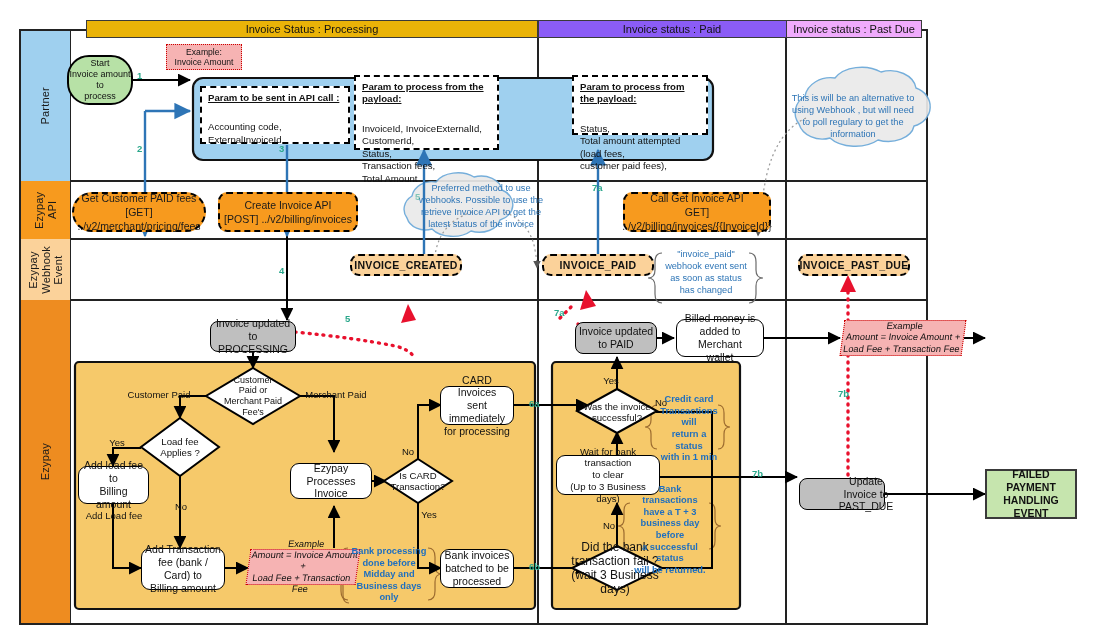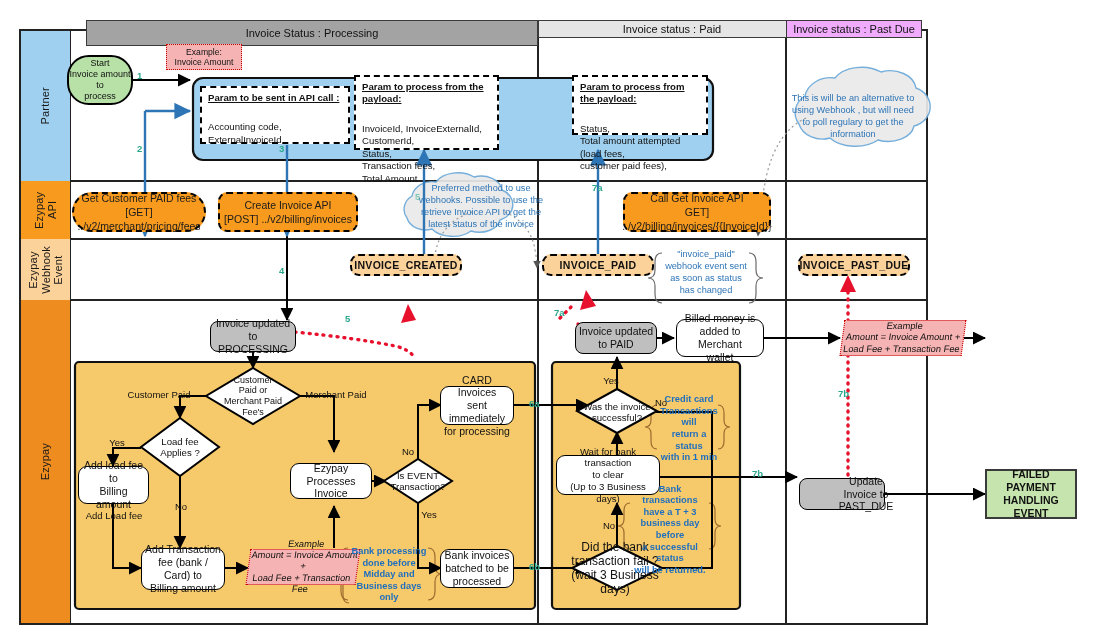--- a/index.html
+++ b/index.html
@@ -149,22 +149,22 @@
     <path d="M408,304 l8,16 l-15,3 z" fill="#e8112d"></path>
 
     <path d="M578,324 q10,8 18,16" fill="none" stroke="#e8112d" stroke-width="3.4" stroke-dasharray="1,6" stroke-linecap="round"></path>
     <path d="M586,290 l10,16 l-16,4 z" fill="#e8112d"></path>
     <path d="M560,318 q8,-8 14,-14" fill="none" stroke="#e8112d" stroke-width="3.4" stroke-dasharray="1,6" stroke-linecap="round"></path>
 
     <path d="M848,482 V288" fill="none" stroke="#e8112d" stroke-width="3.4" stroke-dasharray="1,6" stroke-linecap="round"></path>
     <path d="M848,275 l8,17 l-16,0 z" fill="#e8112d"></path>
   </svg>
 
-  <div class="nd hdr" style="left:86px;top:20px;width:452px;height:26px;background:#a3a3a3;">Invoice Status : Processing</div>
-  <div class="nd hdr" style="left:538px;top:20px;width:268px;height:18px;background:#e5e5e5;">Invoice status  : Paid</div>
+  <div class="nd hdr" style="left:86px;top:20px;width:452px;height:18px;background:#eab308;">Invoice Status : Processing</div>
+  <div class="nd hdr" style="left:538px;top:20px;width:268px;height:18px;background:#8b5cf6;">Invoice status  : Paid</div>
   <div class="nd hdr" style="left:786px;top:20px;width:136px;height:18px;background:#f0abfc;">Invoice status  : Past Due</div>
 
   <div class="nd" style="left:21px;top:31px;width:49px;height:150px;background:#9fd0ef;">
     <span class="lane-label">Partner</span>
   </div>
   <div class="nd" style="left:21px;top:181px;width:49px;height:58px;background:#f79a1e;">
     <span class="lane-label">Ezypay API</span>
   </div>
   <div class="nd" style="left:21px;top:239px;width:49px;height:61px;background:#fbd29a;">
     <span class="lane-label" style="white-space:pre-line;">Ezypay
@@ -277,21 +277,21 @@
     <polygon points="617,389 657,411 617,433 577,411" fill="#fff" stroke="#000" stroke-width="2"></polygon>
     <polygon points="617,546 662,568 617,590 572,568" fill="#fff" stroke="#000" stroke-width="2"></polygon>
   </svg>
 
   <div class="diatxt" style="left:213px;top:372px;width:80px;height:48px;white-space:pre-line;font-size:9px;">Customer
 Paid or
 Merchant Paid
 Fee's</div>
   <div class="diatxt" style="left:148px;top:432px;width:64px;height:30px;white-space:pre-line;">Load fee
 Applies ?</div>
-  <div class="diatxt" style="left:388px;top:468px;width:60px;height:26px;white-space:pre-line;">Is EVENT
+  <div class="diatxt" style="left:388px;top:468px;width:60px;height:26px;white-space:pre-line;">Is CARD
 Transaction?</div>
   <div class="diatxt" style="left:580px;top:399px;width:74px;height:26px;white-space:pre-line;">Was the invoice
 successful?</div>
   <div class="diatxt" style="left:568px;top:551px;width:94px;height:34px;white-space:pre-line;font-size:12px;">Did the bank
 transaction fail ?
 (wait 3 Business days)</div>
 
   <div class="nd bluenote" style="left:351px;top:548px;width:76px;height:54px;white-space:pre-line;">Bank processing
 done before
 Midday and

